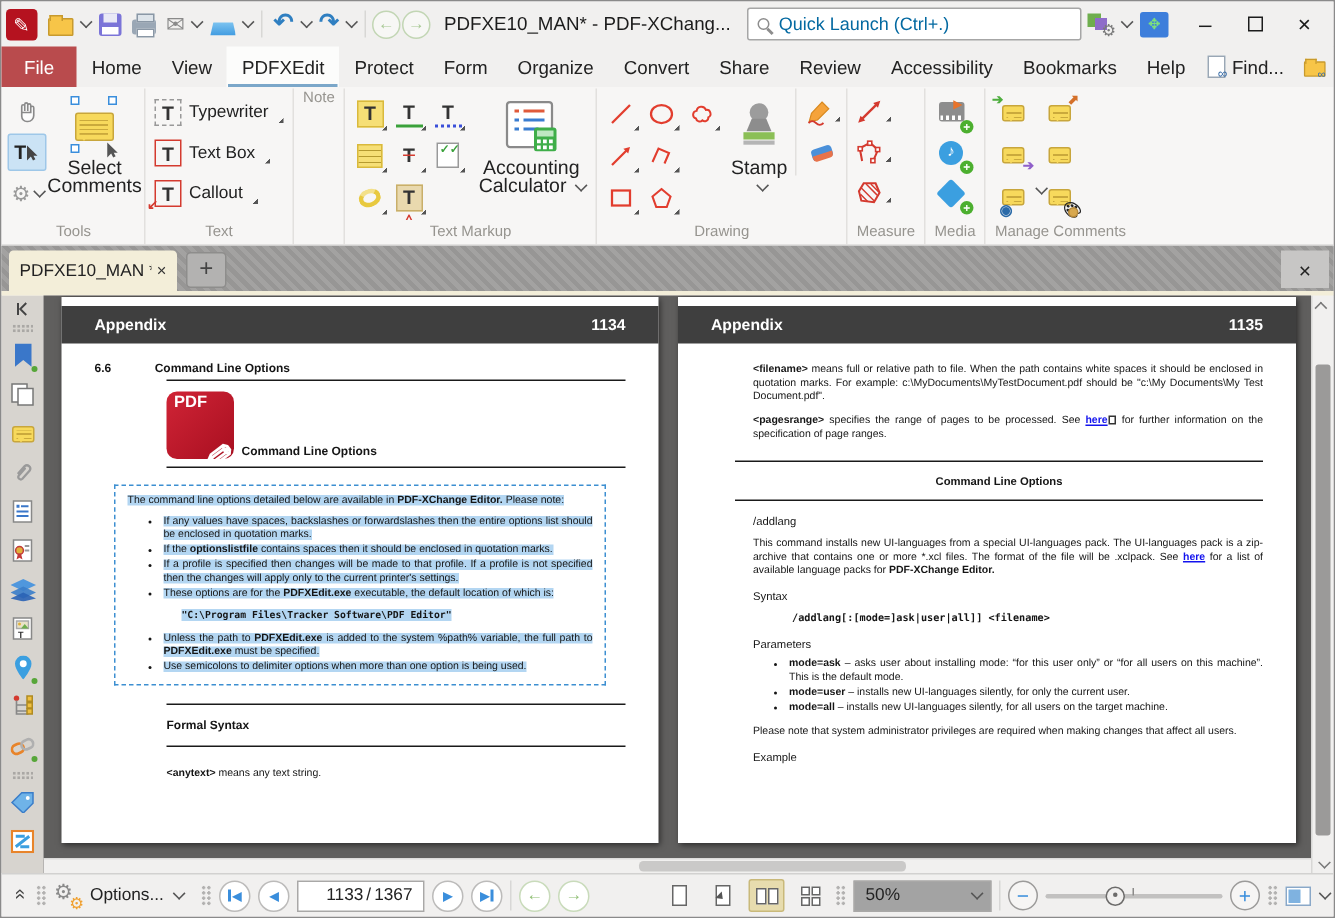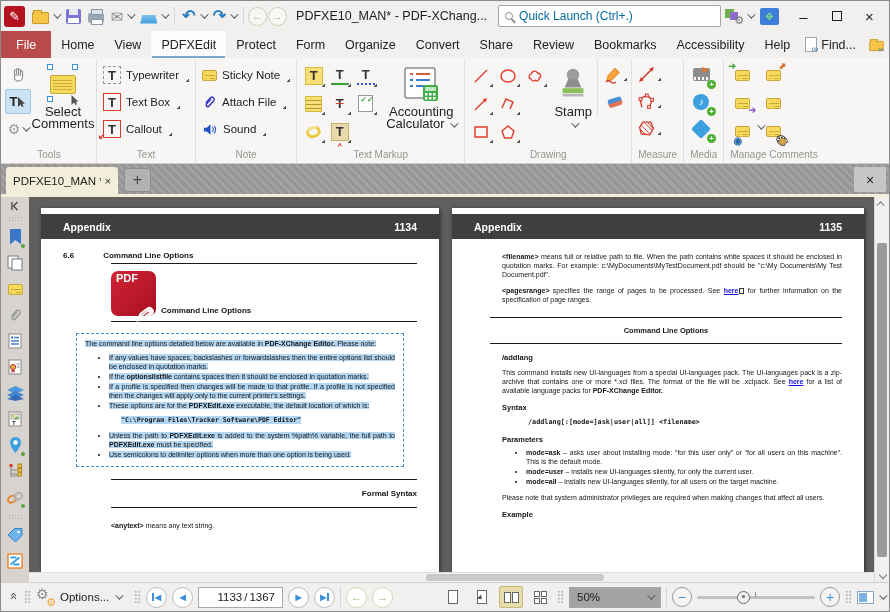--- a/index.html
+++ b/index.html
@@ -106,47 +106,47 @@
 .newtab{width:27px;height:24px;background:#b3b2b1;border:1px solid #8e8d8c;border-radius:3px;margin:0 0 2px 6px;display:flex;align-items:center;justify-content:center;font-size:16px;color:#444}
 .tabbar-close{position:absolute;right:3px;top:3px;width:32px;height:25px;background:#c7c6c5;display:flex;align-items:center;justify-content:center;font-size:14px;color:#222}
 
 
 .main{flex:1;display:flex;min-height:0}
 .sidebar{width:28px;background:#d7d4cf;display:flex;flex-direction:column;align-items:center;padding-top:1px;flex-shrink:0}
 .side-item{width:26px;height:26px;display:flex;align-items:center;justify-content:center;position:relative;flex-shrink:0}
 .side-item.gd::after{content:'';position:absolute;right:3px;bottom:2px;width:4px;height:4px;border-radius:50%;background:#57a639}
 .sdots{width:14px;height:6px;background-image:radial-gradient(#aaa8a5 1px,transparent 1px);background-size:3px 3px;margin:2px 0}
 .docarea{flex:1;position:relative;background:#605f5e;overflow:hidden}
-.page{position:absolute;top:11px;background:#fff;box-shadow:1px 1px 4px rgba(0,0,0,.55)}
+.page{position:absolute;top:1px;background:#fff;box-shadow:1px 1px 4px rgba(0,0,0,.55)}
 .page.lp{left:12px;width:398px;height:364px}
 .page.rp{left:423px;width:412px;height:364px}
 .pg-band{margin-top:6px;height:25px;background:#3f3f3f;color:#fff;display:flex;align-items:center;padding:0 22px;font-weight:bold;font-size:10.5px}
 .pg-band .num{margin-left:auto}
 .pg-body{padding:0 22px;font-size:7px;color:#151515;line-height:9px}
 .sec-row{margin-top:12px;display:flex;font-weight:bold;font-size:8px}
 .sec-row .st{margin-left:29px}
 .rule{border:0;border-top:1px solid #1a1a1a}
 .r-ind{margin:3px 0 0 48px}
 .logo-row{margin:7px 0 0 48px;display:flex;align-items:flex-end;gap:5px}
 .pdf-logo{width:45px;height:45px;background:linear-gradient(135deg,#d02436,#a80f20);border-radius:7px;position:relative;color:#fff;font-weight:bold;font-size:11px;padding:3px 0 0 5px;flex-shrink:0}
 .pdf-logo::after{content:'✎';position:absolute;right:1px;bottom:-4px;font-size:24px;color:#fff;transform:scaleX(-1) rotate(-8deg)}
 .logo-cap{font-weight:bold;font-size:8px;margin-bottom:1px}
 .selblock{margin:11px 13px 0 13px;border:1px dashed #3d8fd1;padding:5px 8px 6px}
 .selblock .hl,.selblock li>span{background:#b3d6f2}
 .sel-intro{font-size:7px;line-height:9px}
 ul.bul{margin:5px 0 0 24px;text-align:justify}
 ul.bul li{margin-bottom:1px}
 .sel-code{margin:6px 0 6px 36px;font-family:"DejaVu Sans Mono",monospace;font-weight:bold;font-size:6.5px}
-.fsblock{margin:12px 0 0 48px;border-top:1px solid #1a1a1a;border-bottom:1px solid #1a1a1a;padding:9px 0;text-align:right;font-weight:bold;font-size:8px}
+.fsblock{margin:12px 0 0 48px;border-top:1px solid #1a1a1a;border-bottom:1px solid #1a1a1a;padding:9px 0;text-align:left;font-weight:bold;font-size:8px}
 .anytext{margin:13px 0 0 48px}
 .rp .pg-body{padding:0 22px}
 .rp-para{margin:13px 0 0 28px}
 .rp-para.m7{margin-top:7px}
 .headblock{margin:13px 0 0 16px;border-top:1px solid #1a1a1a;border-bottom:1px solid #1a1a1a;padding:8px 0;text-align:center;font-weight:bold;font-size:7.5px}
-.bold7{font-weight:bold;font-size:7.5px;margin:9px 0 0 28px}
+.bold7{font-weight:normal;font-size:7.5px;margin:9px 0 0 28px}
 .rp-code{margin:6px 0 0 54px;font-family:"DejaVu Sans Mono",monospace;font-weight:bold;font-size:6.8px}
 ul.bul.rp-ul{margin:4px 0 0 52px}
 .link{color:#1212ee;text-decoration:underline;font-weight:bold}
 .linkbox{display:inline-block;width:5px;height:6px;border:1px solid #333;background:#fff;vertical-align:middle;margin-left:1px}
 .hscroll{position:absolute;left:0;right:0;bottom:0;height:10px;background:#f1f0ef;border-top:1px solid #dddcdb}
 .hthumb{position:absolute;left:47%;top:1px;height:7px;width:21%;background:#cac9c8;border-radius:3px}
 .vscroll{width:15px;background:#f1f0ef;border-left:1px solid #d8d7d6;display:flex;flex-direction:column;flex-shrink:0}
 .vsbtn{height:14px;display:flex;align-items:center;justify-content:center}
 .vsbtn .chev,.vsbtn .chevup{border-color:#777;transform-origin:center}
 .vstrack{flex:1;position:relative}
@@ -252,22 +252,22 @@
         <div class="rtab file">File</div>
         <div class="rtab">Home</div>
         <div class="rtab">View</div>
         <div class="rtab active">PDFXEdit</div>
         <div class="rtab">Protect</div>
         <div class="rtab">Form</div>
         <div class="rtab">Organize</div>
         <div class="rtab">Convert</div>
         <div class="rtab">Share</div>
         <div class="rtab">Review</div>
+        <div class="rtab">Accessibility</div>
         <div class="rtab">Bookmarks</div>
-        <div class="rtab">Accessibility</div>
         <div class="rtab">Help</div>
       </div>
     <div class="rtabs-right">
       <div class="findbtn">
         <span class="ic-finddoc"></span>
         <span>Find...</span>
       </div>
       <div class="findbtn">
           <span class="ic-folder sm"></span>
         </div>
@@ -329,44 +329,20 @@
             <span class="tl" style="border:1.5px solid #d43a2f;position:relative">T<span style="position:absolute;left:-6px;bottom:-4px;color:#d43a2f;font-size:9px;font-weight:bold">↙</span></span>
             <span>Callout</span>
               <span class="dd"></span>
           </div>
         </div>
       </div>
       <div class="rg-label">Text</div>
     </div>
 
     <div class="rgroup">
-      <div class="rg-content">
-        <div class="rowcol">
-          <div class="rowbtn">
-            <span class="bub"></span>
-            <span>Sticky Note</span>
-              <span class="dd"></span>
-          </div>
-          <div class="rowbtn">
-            <svg width="15" height="16" viewBox="0 0 16 16">
-                <path d="M4.5 8.5 9 3.5a2.4 2.4 0 0 1 3.6 3.1L7.4 12.4a1.7 1.7 0 0 1-2.7-2L9.2 5.2" fill="none" stroke="#3b3bc4" stroke-width="1.6" stroke-linecap="round"></path>
-              </svg>
-            <span>Attach File</span>
-              <span class="dd"></span>
-          </div>
-          <div class="rowbtn">
-            <svg width="16" height="15" viewBox="0 0 16 16">
-                <path d="M1.5 6h3l4-3.5v11L4.5 10h-3z" fill="#2553c8"></path>
-                <path d="M10.5 5.5a3.5 3.5 0 0 1 0 5M12.3 3.8a6 6 0 0 1 0 8.4" fill="none" stroke="#2553c8" stroke-width="1.1"></path>
-              </svg>
-            <span>Sound</span>
-              <span class="dd"></span>
-          </div>
-        </div>
-      </div>
       <div class="rg-label">Note</div>
     </div>
 
     <div class="rgroup">
       <div class="rg-content">
         <div class="tile-grid">
           <div class="tile">
               <span class="tl hl">T</span>
               <span class="dd"></span>
             </div>

